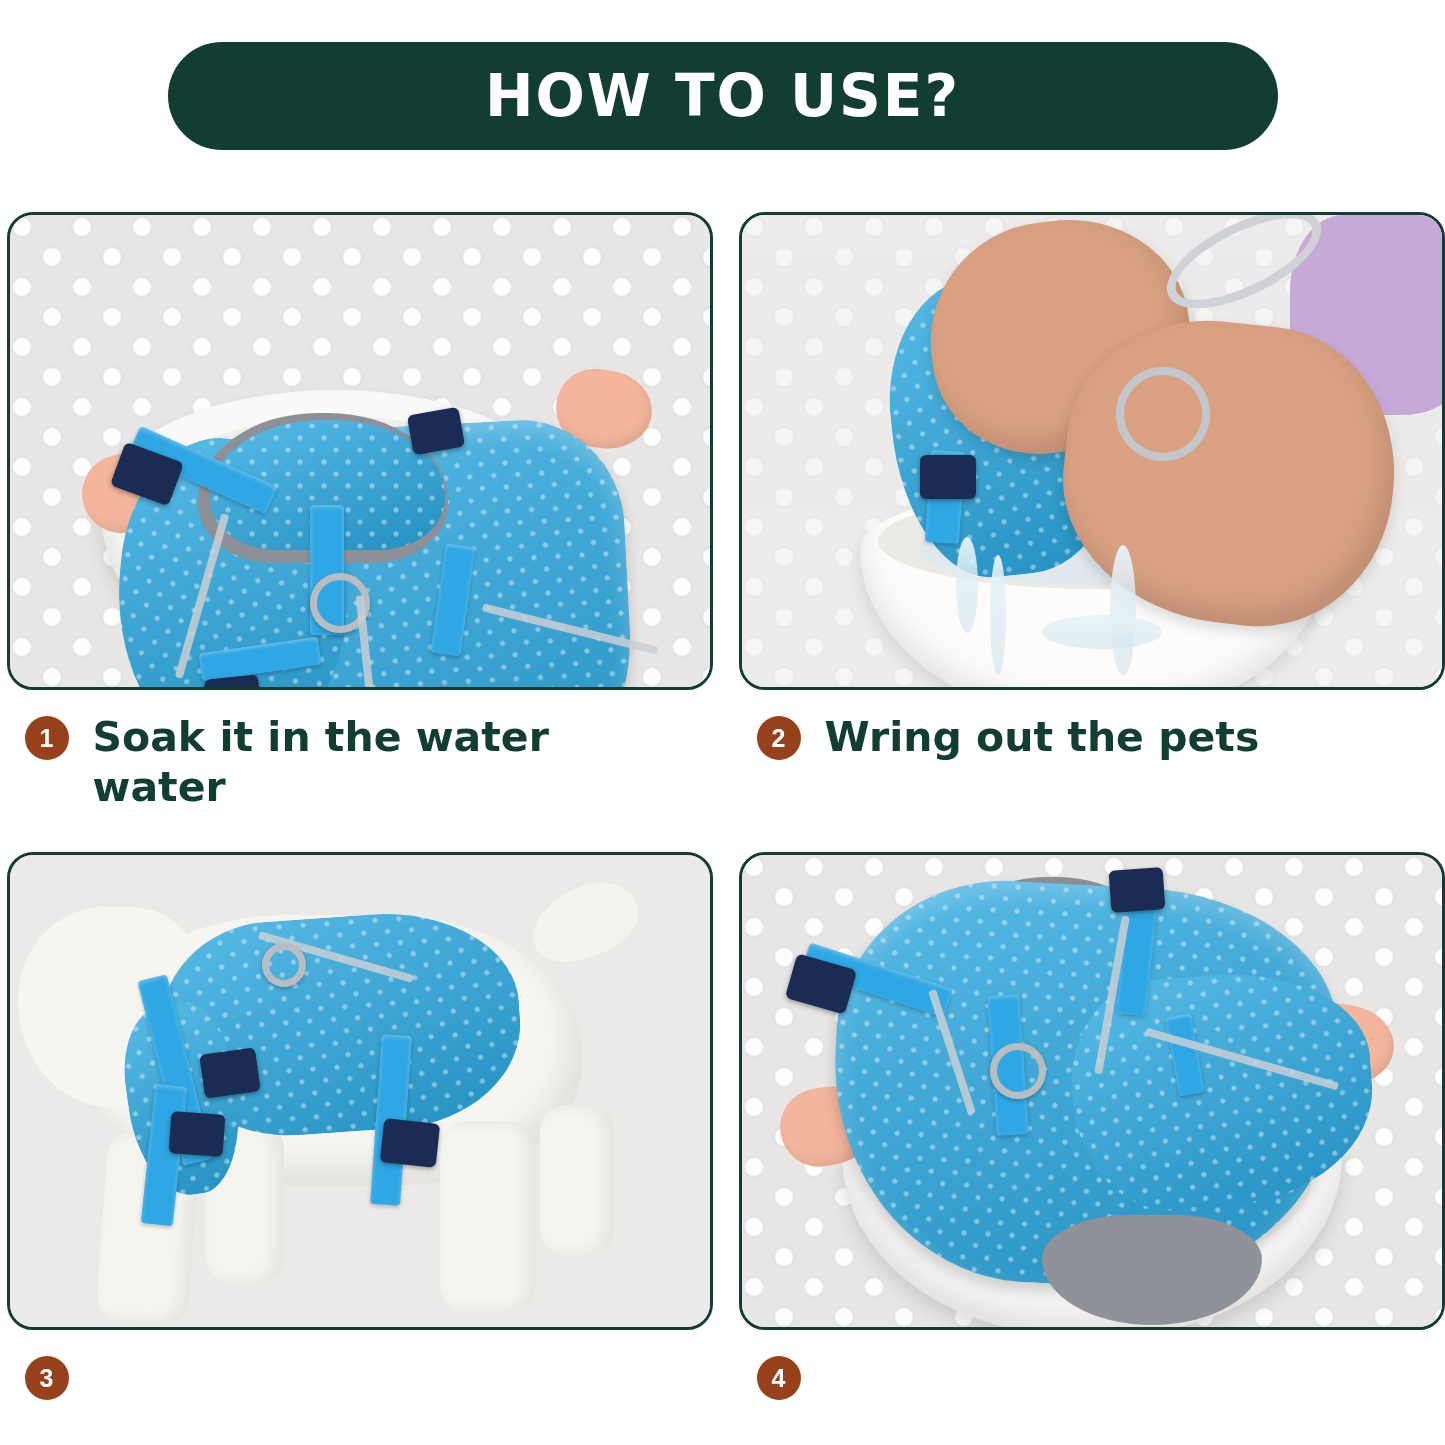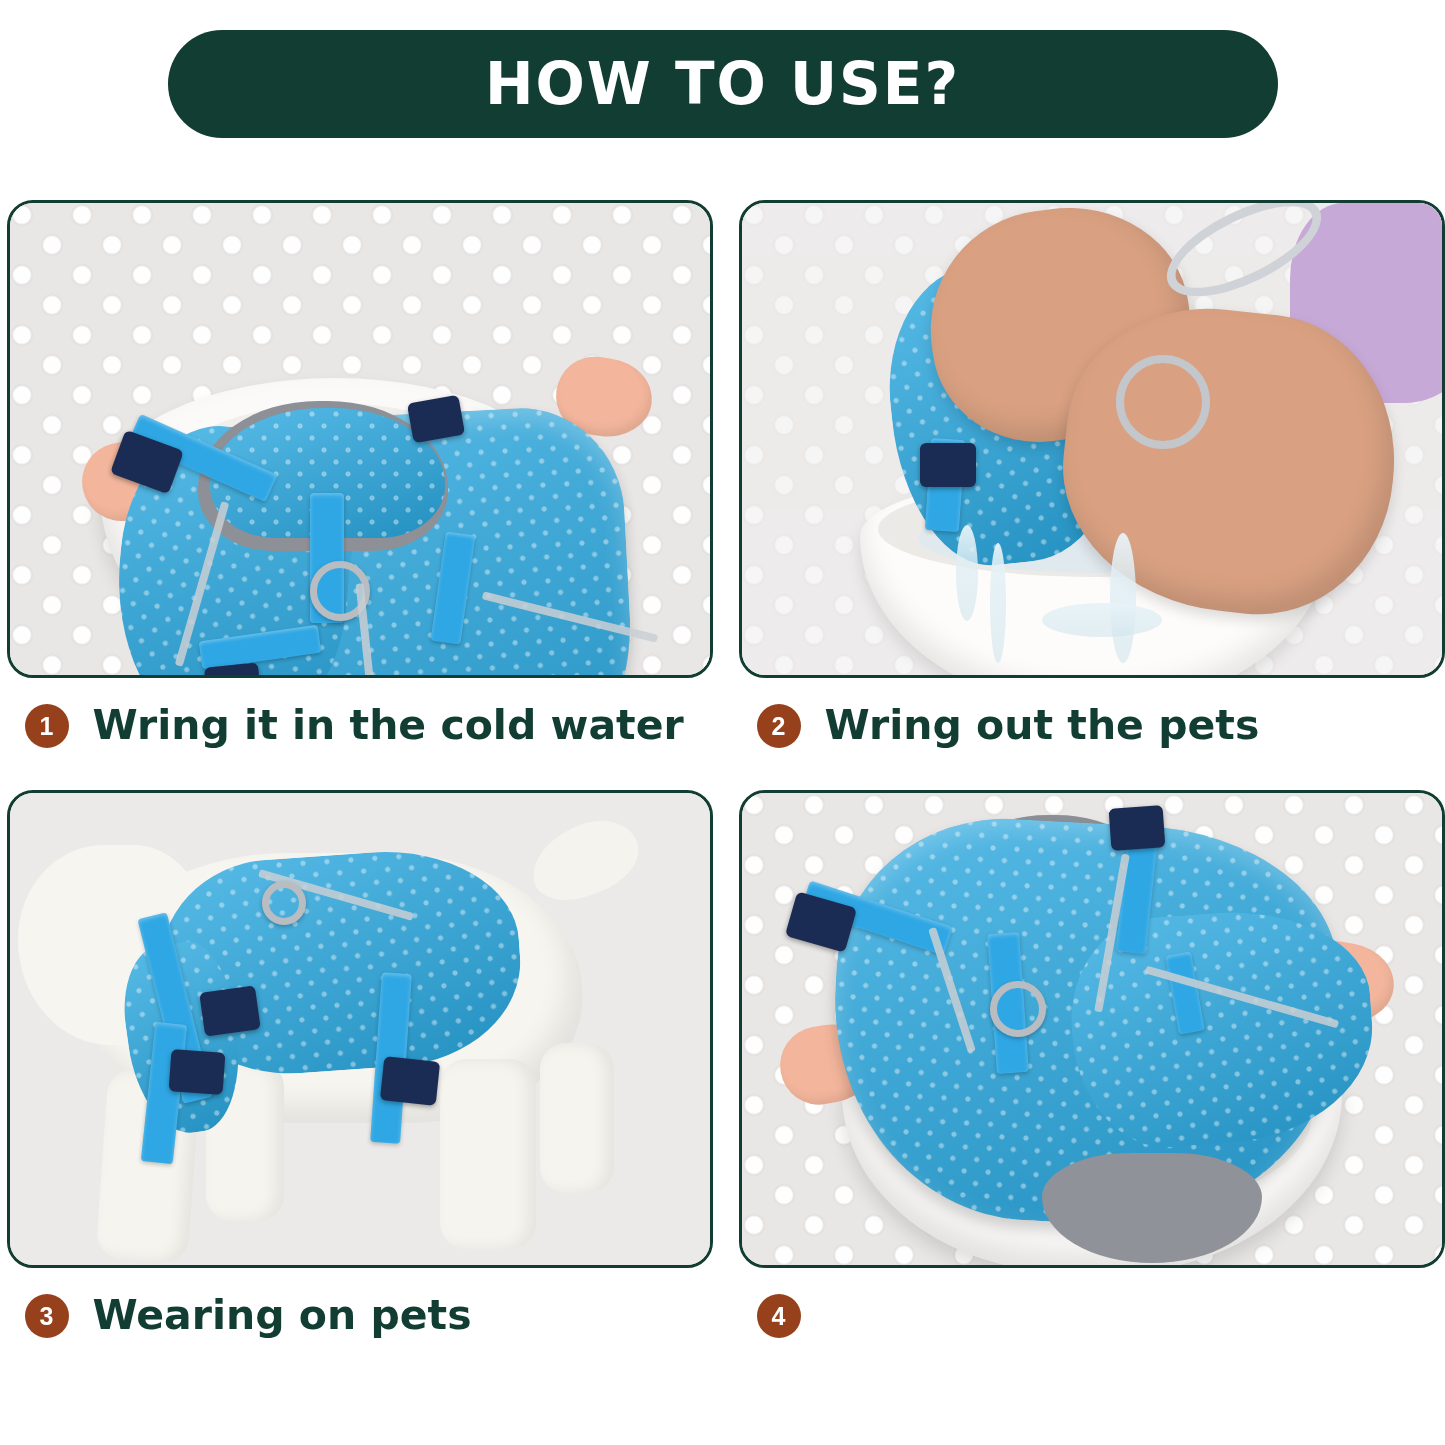--- a/index.html
+++ b/index.html
@@ -17,21 +17,21 @@
   .page {
     position: relative;
     width: 1445px;
     height: 1445px;
     box-sizing: border-box;
     padding: 26px 14px 10px 14px;
   }
 
   
   .banner {
-    margin: 4px auto;
+    margin: 16px auto;
     width: 1110px;
     height: 108px;
     background: #123d32;
     border-radius: 56px;
     display: flex;
     align-items: center;
     justify-content: center;
   }
   .banner-title {
     color: #ffffff;
@@ -401,21 +401,21 @@
         <div class="buckle" style="left:196px; top:462px; width:54px; height:42px; transform:rotate(-6deg);"></div>
 
         <div class="dring" style="left:300px; top:358px; width:46px; height:46px;"></div>
 
         <div class="reflect" style="left:188px; top:296px; width:8px; height:170px; transform:rotate(16deg);"></div>
         <div class="reflect" style="left:356px; top:380px; width:8px; height:200px; transform:rotate(-6deg);"></div>
         <div class="reflect" style="left:470px; top:410px; width:180px; height:8px; transform:rotate(14deg);"></div>
       </div>
       <div class="caption">
         <div class="num">1</div>
-        <div class="caption-text">Wring it in the cold water</div>
+        <div class="caption-text">Soak it in the water water</div>
       </div>
     </div>
 
     <div class="step">
       <div class="photo">
         <div class="p2-bg"></div>
         <div class="bubblewrap" style="opacity:0.45;"></div>
         <div class="p2-bowl"></div>
         <div class="p2-bowl-rim"></div>
         <div class="p2-water"></div>
@@ -461,21 +461,20 @@
 
         <div class="buckle" style="left:192px; top:196px; width:56px; height:44px; transform:rotate(-8deg);"></div>
         <div class="buckle" style="left:160px; top:258px; width:54px; height:42px; transform:rotate(4deg);"></div>
         <div class="buckle" style="left:372px; top:266px; width:56px; height:44px; transform:rotate(6deg);"></div>
 
         <div class="reflect" style="left:246px; top:98px; width:160px; height:8px; transform:rotate(16deg);"></div>
         <div class="dring" style="left:252px; top:88px; width:30px; height:30px;"></div>
       </div>
       <div class="caption">
         <div class="num">3</div>
-        <div class="caption-text">Wearing on pets</div>
       </div>
     </div>
 
     <div class="step">
       <div class="photo">
         <div class="bubblewrap"></div>
         <div class="p4-basin"></div>
         <div class="p4-basin-inner"></div>
         <div class="handle p4-handle-l"></div>
         <div class="handle p4-handle-r"></div>

